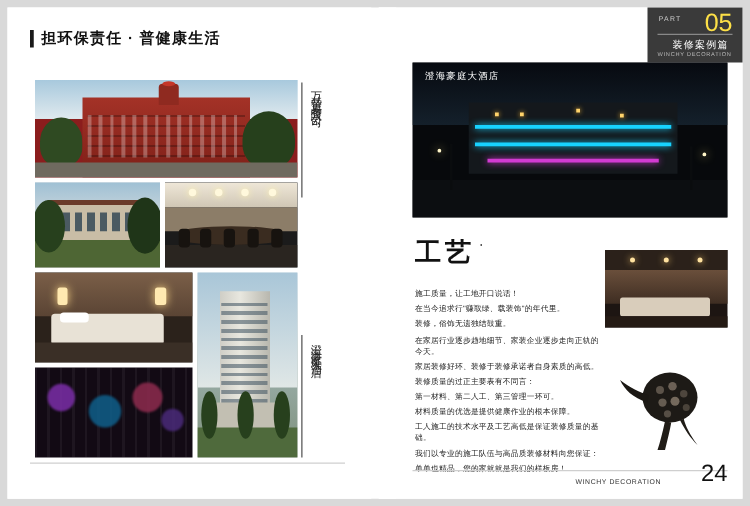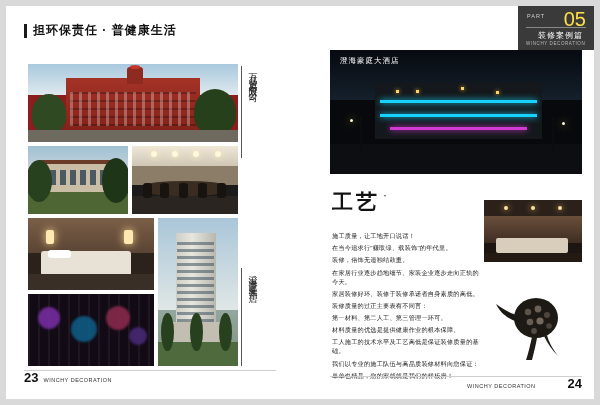--- a/index.html
+++ b/index.html
@@ -135,21 +135,21 @@
   .headline{position:absolute;left:332px;top:188px;display:flex;align-items:flex-start;}
   .headline .big{font-size:21px;font-weight:bold;color:#111;letter-spacing:3px;font-family:"Liberation Serif", serif;}
   .headline .dot{font-size:12px;color:#111;margin:0 3px;}
   .headline .sub{font-size:13px;font-weight:bold;color:#111;letter-spacing:1px;}
 
   .body{position:absolute;left:332px;top:232px;width:148px;}
   .body p{margin:0 0 3.2px 0;font-size:6.2px;line-height:1.45;color:#1b1b1b;letter-spacing:.2px;}
 
   .rfooter{position:absolute;right:18px;bottom:14px;display:flex;align-items:flex-end;}
   .rfooter .en{font-size:5.5px;color:#333;letter-spacing:.5px;padding-bottom:2px;margin-right:5px;}
-  .rfooter .num{font-size:13px;font-weight:bold;color:#111;margin-left:27px;}
+  .rfooter .num{font-size:19px;font-weight:normal;color:#111;margin-left:27px;}
   .rfootline{position:absolute;right:18px;bottom:28px;width:252px;height:1px;background:#cfcfcf;}
 </style>
 </head>
 <body>
 
 <div class="spread">
 
   <div class="frame-top"></div>
   <div class="frame-bottom"></div>
   <div class="frame-left"></div>
@@ -232,24 +232,20 @@
     <div class="vcap" id="cap1">
       <span class="tick"></span>
       <span>万基贸易有限公司</span>
     </div>
     <div class="vcap" id="cap2">
       <span class="tick"></span>
       <span>澄海豪庭大酒店</span>
     </div>
 
     <div class="lfootline"></div>
-    <div class="lfooter">
-      <div class="num">23</div>
-      <div class="en">WINCHY DECORATION</div>
-    </div>
   </div>
 
   <div class="page page-right">
   </div>
 
   <div class="tab">
     <div class="part">PART</div>
     <div class="no">05</div>
     <div class="line"></div>
     <div class="cn">装修案例篇</div>

